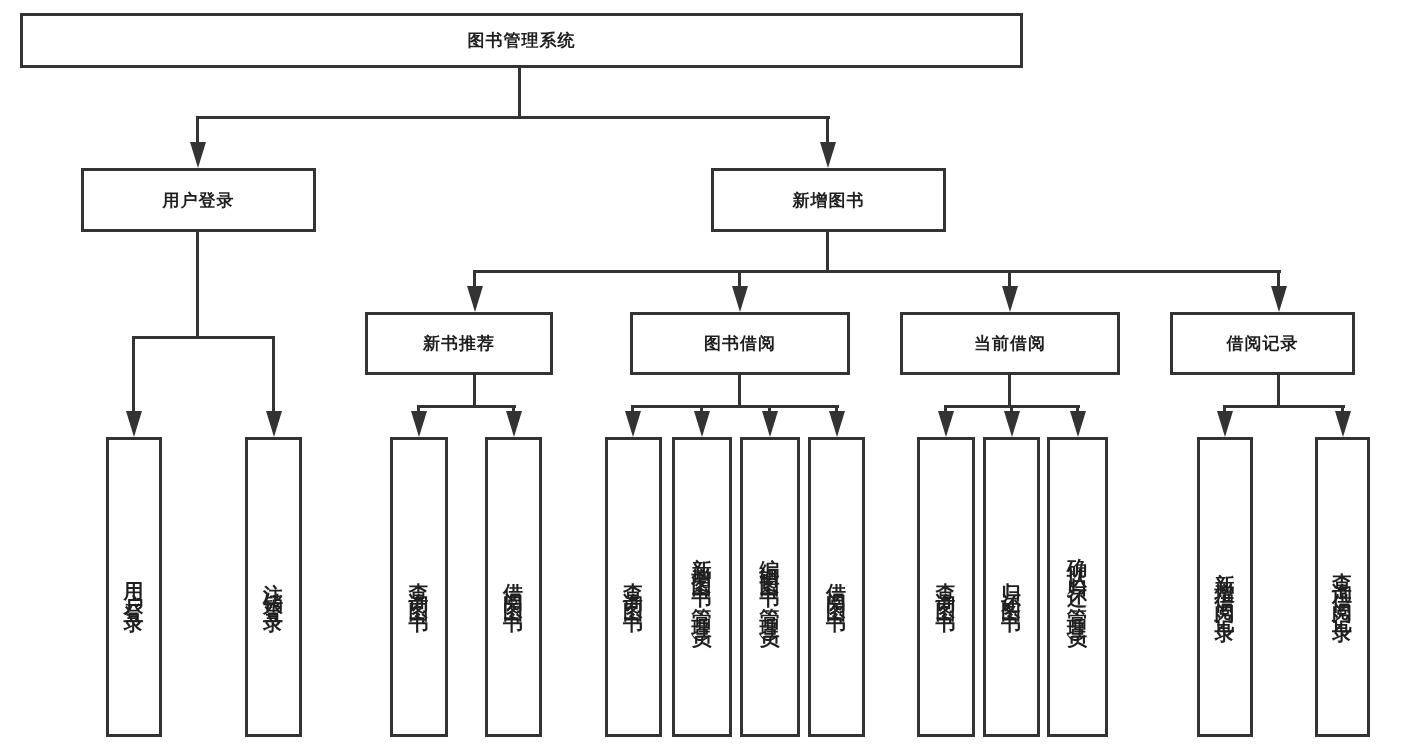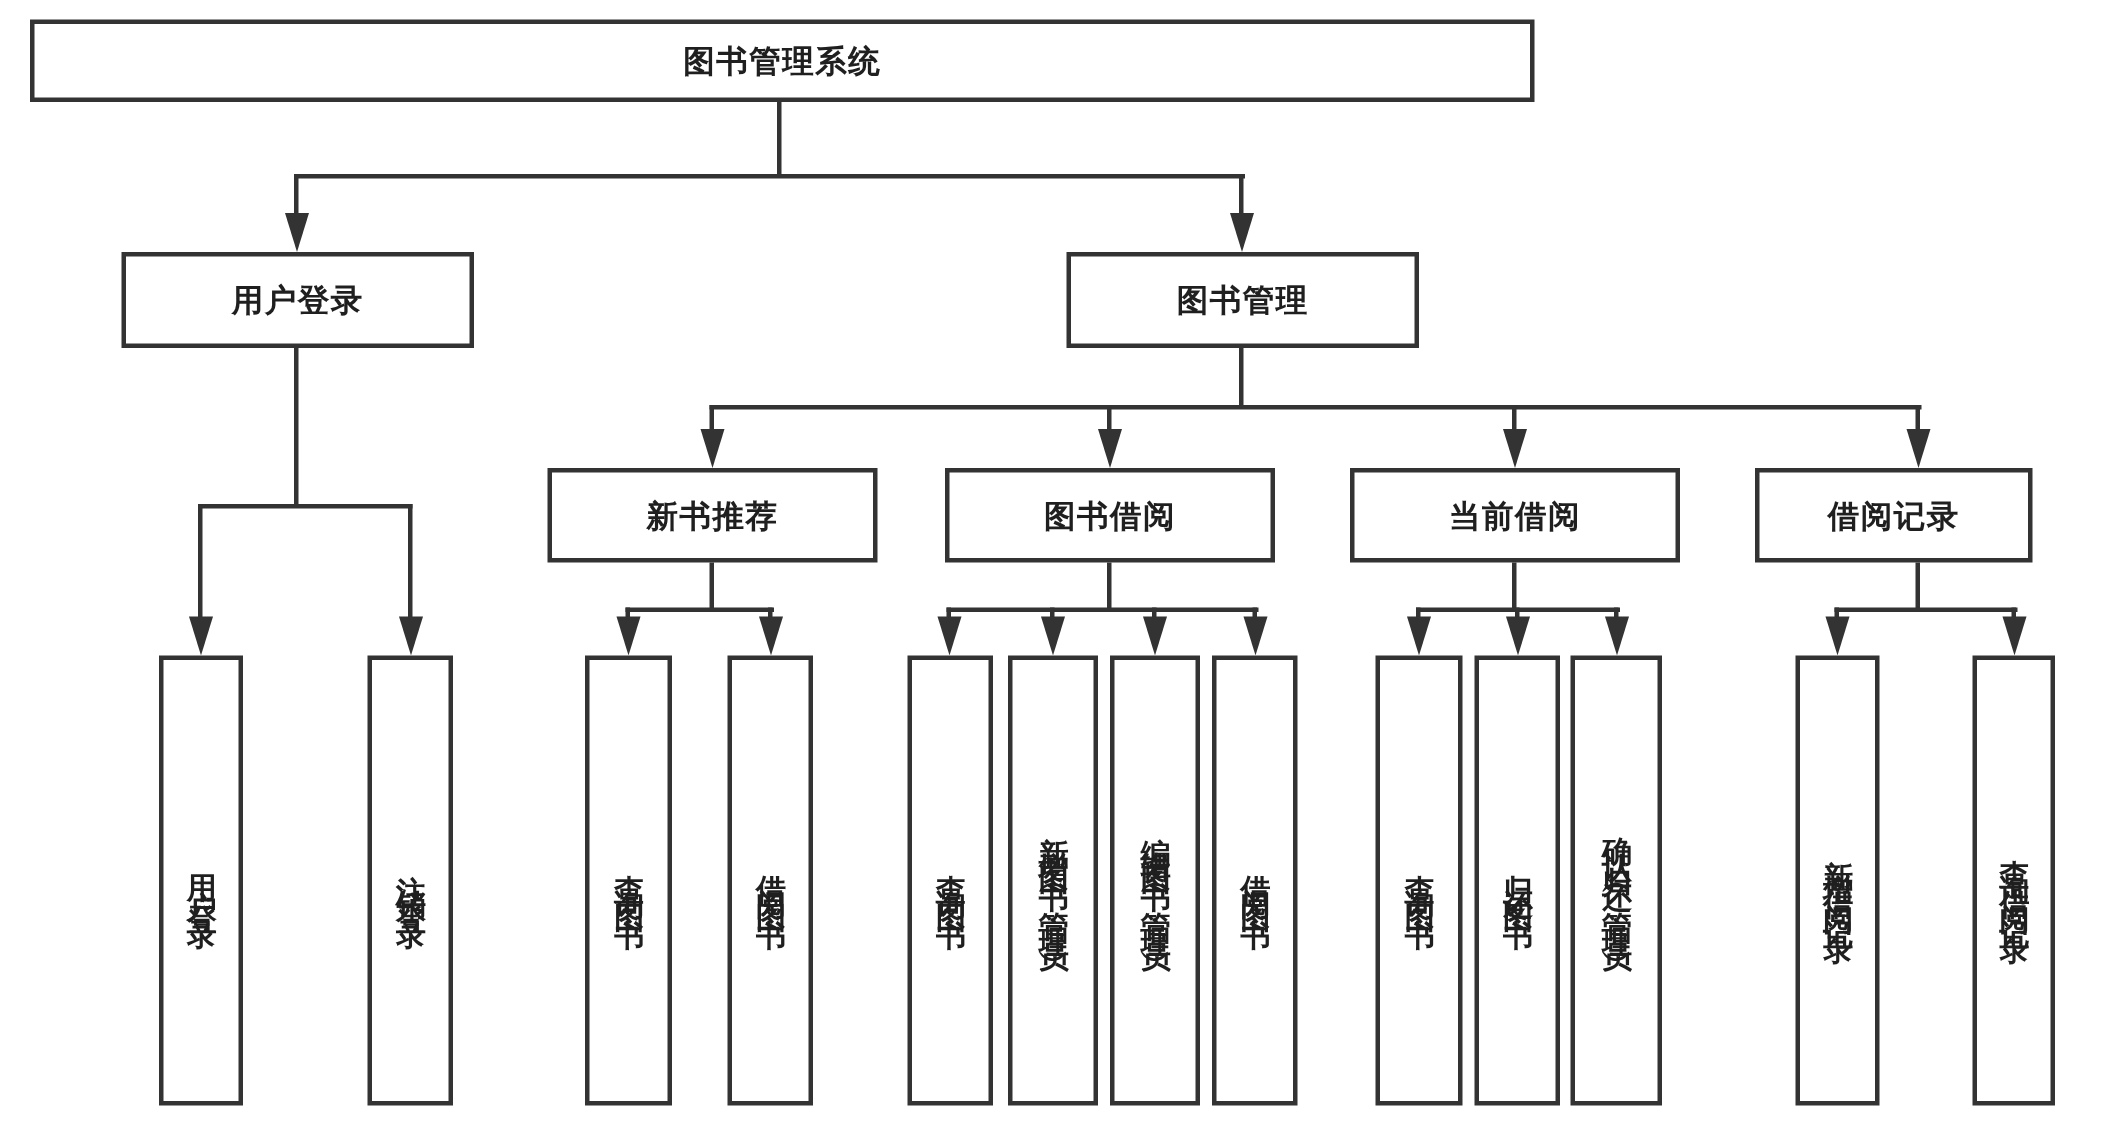--- a/index.html
+++ b/index.html
@@ -14,21 +14,21 @@
     position:absolute;
     box-sizing:border-box;
     border:3px solid #333333;
     background:#ffffff;
     display:flex;
     align-items:center;
     justify-content:center;
     color:#1f1f1f;
   }
   .box.h span {
-    font-size:21px;
+    font-size:17px;
     font-weight:600;
     letter-spacing:1px;
     white-space:nowrap;
   }
   .box.v span {
     writing-mode:vertical-rl;
     text-orientation:mixed;
     font-size:20px;
     font-weight:600;
     letter-spacing:10px;
@@ -70,42 +70,42 @@
   <div class="line" style="left:196px;top:116px;width:634px;height:3px"></div>
   <div class="line" style="left:196px;top:116px;width:3px;height:30px"></div>
   <div class="arrow" style="left:190px;top:142px"></div>
   <div class="line" style="left:826px;top:116px;width:3px;height:30px"></div>
   <div class="arrow" style="left:820px;top:142px"></div>
 
   <div class="box h" style="left:81px;top:168px;width:235px;height:64px">
     <span>用户登录</span>
   </div>
   <div class="box h" style="left:711px;top:168px;width:235px;height:64px">
-    <span>图书管理</span>
+    <span>新增图书</span>
   </div>
 
   <div class="line" style="left:196px;top:232px;width:3px;height:106px"></div>
   <div class="line" style="left:132px;top:336px;width:143px;height:3px"></div>
   <div class="line" style="left:132px;top:336px;width:3px;height:80px"></div>
   <div class="arrow" style="left:126px;top:411px"></div>
   <div class="line" style="left:272px;top:336px;width:3px;height:80px"></div>
   <div class="arrow" style="left:266px;top:411px"></div>
 
   <div class="line" style="left:826px;top:232px;width:3px;height:40px"></div>
   <div class="line" style="left:473px;top:270px;width:808px;height:3px"></div>
   <div class="line" style="left:473px;top:270px;width:3px;height:22px"></div>
   <div class="arrow" style="left:467px;top:286px"></div>
   <div class="line" style="left:738px;top:270px;width:3px;height:22px"></div>
   <div class="arrow" style="left:732px;top:286px"></div>
   <div class="line" style="left:1008px;top:270px;width:3px;height:22px"></div>
   <div class="arrow" style="left:1002px;top:286px"></div>
   <div class="line" style="left:1277px;top:270px;width:3px;height:22px"></div>
   <div class="arrow" style="left:1271px;top:286px"></div>
 
-  <div class="box h" style="left:365px;top:312px;width:220px;height:63px">
+  <div class="box h" style="left:365px;top:312px;width:188px;height:63px">
     <span>新书推荐</span>
   </div>
   <div class="box h" style="left:900px;top:312px;width:220px;height:63px">
     <span>当前借阅</span>
   </div>
   <div class="box h" style="left:630px;top:312px;width:220px;height:63px">
     <span>图书借阅</span>
   </div>
   <div class="box h" style="left:1170px;top:312px;width:185px;height:63px">
     <span>借阅记录</span>

